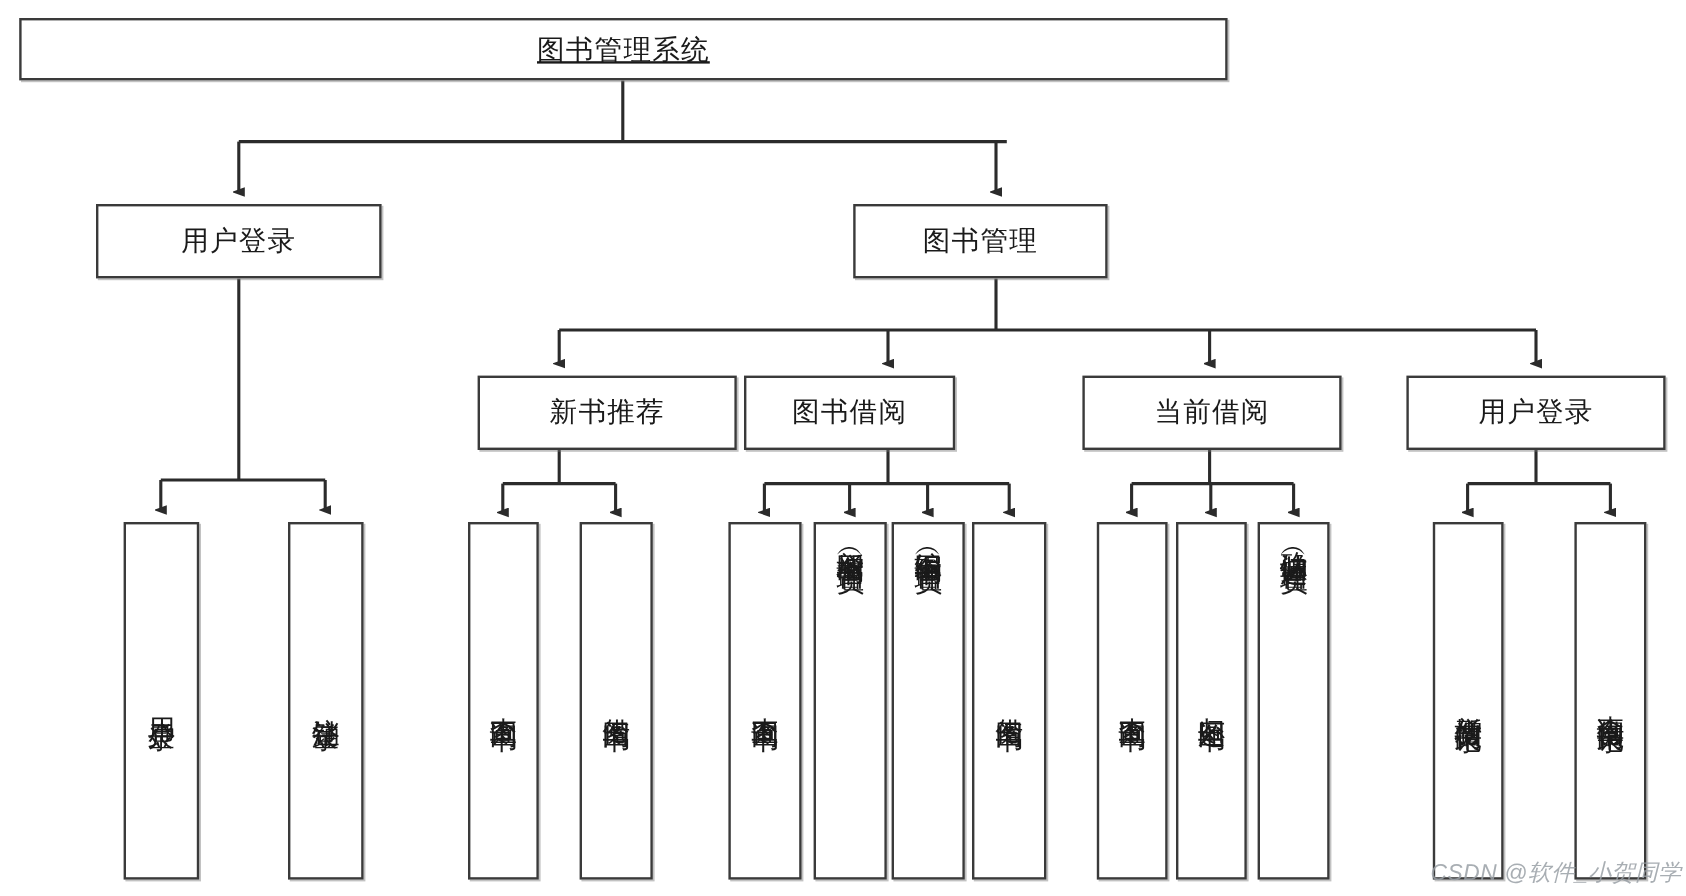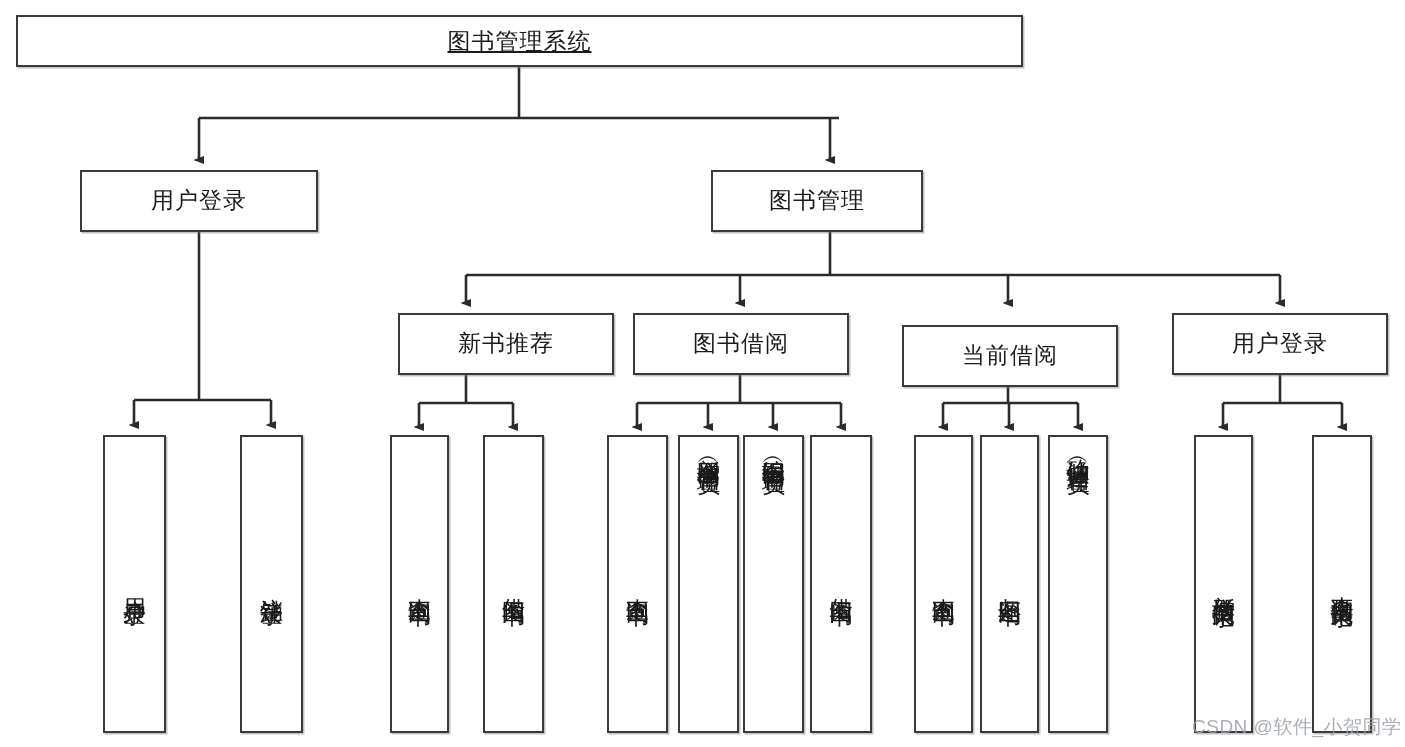--- a/index.html
+++ b/index.html
@@ -141,24 +141,24 @@
   <div class="node node-h" style="left:80px; top:170px; width:238px; height:62px;">
     <span>用户登录</span>
   </div>
   <div class="node node-h" style="left:711px; top:170px; width:212px; height:62px;">
     <span>图书管理</span>
   </div>
 
   <div class="node node-h" style="left:362px; top:313px; width:216px; height:62px;margin-left:36px;">
     <span>新书推荐</span>
   </div>
-  <div class="node node-h" style="left:633px; top:313px; width:216px; height:62px;">
+  <div class="node node-h" style="left:620px; top:313px; width:176px; height:62px;">
     <span>图书借阅</span>
   </div>
-  <div class="node node-h" style="left:902px; top:313px; width:216px; height:62px;margin-top:12px;">
+  <div class="node node-h" style="left:902px; top:313px; width:216px; height:62px;">
     <span>当前借阅</span>
   </div>
   <div class="node node-h" style="left:1172px; top:313px; width:216px; height:62px;">
     <span>用户登录</span>
   </div>
 
   <div class="leaf" style="left:103px; top:435px; width:63px; height:298px;">
     <span class="vtext">用户登录</span>
   </div>
   <div class="leaf" style="left:240px; top:435px; width:63px; height:298px;">
@@ -195,15 +195,15 @@
     <span class="vtext">确认归还（管理员）</span>
   </div>
 
   <div class="leaf" style="left:1194px; top:435px; width:59px; height:298px;">
     <span class="vtext">新增借阅记录</span>
   </div>
   <div class="leaf" style="left:1312px; top:435px; width:60px; height:298px;">
     <span class="vtext">查询借阅记录</span>
   </div>
 
-  <div class="watermark" style="left:1192px; top:714px;">CSDN @软件_小贺同学</div>
+  <div class="watermark" style="left:1192px; top:714px;font-style:italic;">CSDN @软件_小贺同学</div>
 
 </div>
 
 </body></html>

